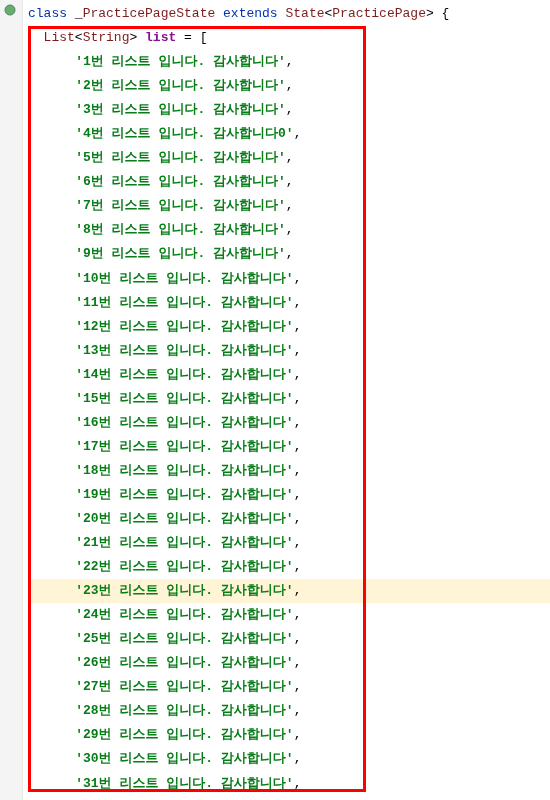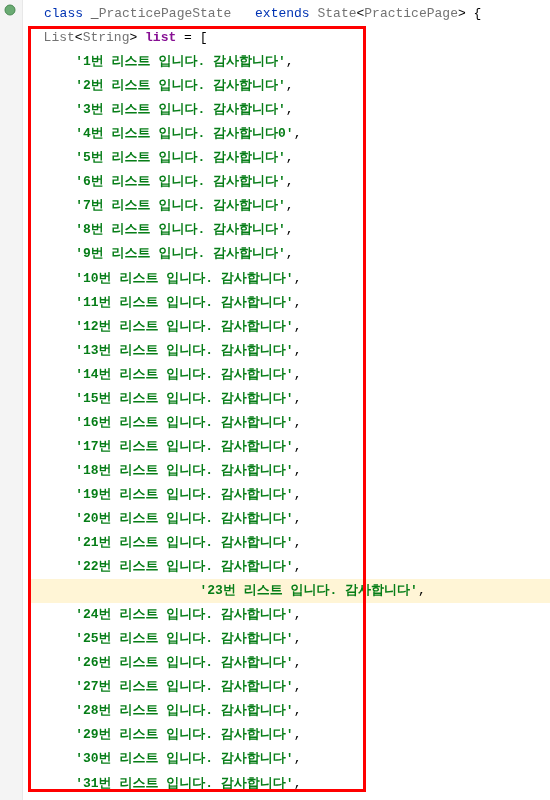--- a/index.html
+++ b/index.html
@@ -30,25 +30,24 @@
       padding-top: 2px;
       padding-bottom: 4px;
       white-space: pre;
     }
     .line {
       display: block;
       height: 1.85em;
     }
     .highlight-line {
       background: #fff5d6;
-      text-align: center;
     }
-    .kw { color: #0033b3; font-weight: normal; margin-left: 16px; }
+    .kw { color: #0033b3; font-weight: normal; }
     .field { color: #871094; font-weight: bold; }
-    .type { color: #737373; }
+    .type { color: #7f1d1d; }
     .str { color: #067d17; font-weight: bold; margin-left: 16px; }
     .punct { color: #000000; }
     .plain { color: #000000; }
     .red-box {
       position: absolute;
       border: 3px solid #ff0000;
       top: 26px;
       left: 28px;
       width: 332px;
       height: 760px;

